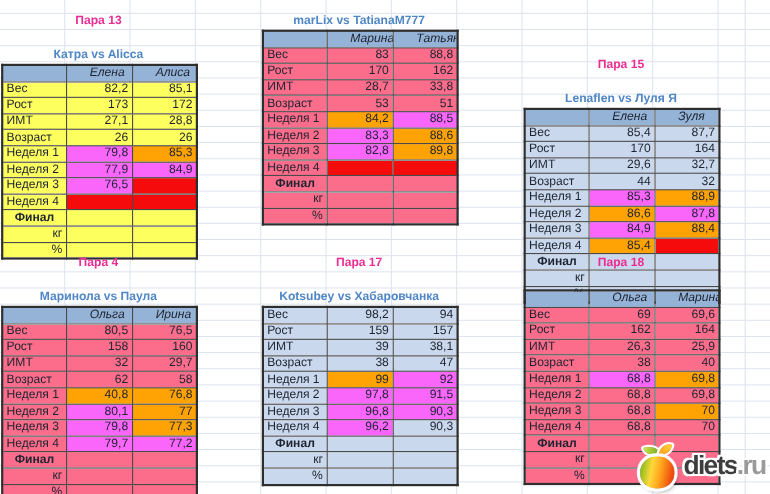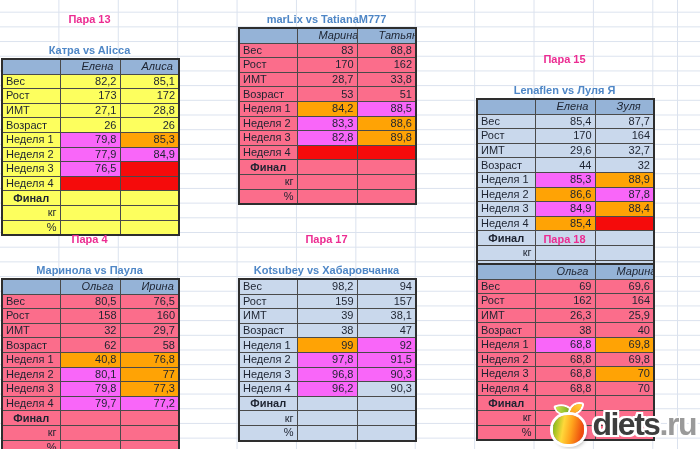--- a/index.html
+++ b/index.html
@@ -70,21 +70,21 @@
     box-shadow:0 0 0 2px #fff;
   }
   .apple .stem{
     position:absolute;top:1px;left:20px;width:10px;height:11px;
     border-radius:100% 10% 100% 10%;
     background:linear-gradient(25deg,#ff9d1a,#ffd43a);
     transform:rotate(14deg);
     box-shadow:0 0 0 2px #fff;
   }
   .logo-text{
-    font-size:32px;font-weight:bold;letter-spacing:-1.5px;line-height:44px;
+    font-size:24px;font-weight:bold;letter-spacing:-1.5px;line-height:44px;
     text-shadow:-2px -2px 0 #fff,2px -2px 0 #fff,-2px 2px 0 #fff,2px 2px 0 #fff,
                 -2px 0 0 #fff,2px 0 0 #fff,0 -2px 0 #fff,0 2px 0 #fff;
   }
   .logo-text .main{color:#3d3d3d;}
   .logo-text .suffix{color:#9a9a9a;font-style:normal;}
 </style>
 </head>
 <body>
 
 <div class="sheet"></div>

